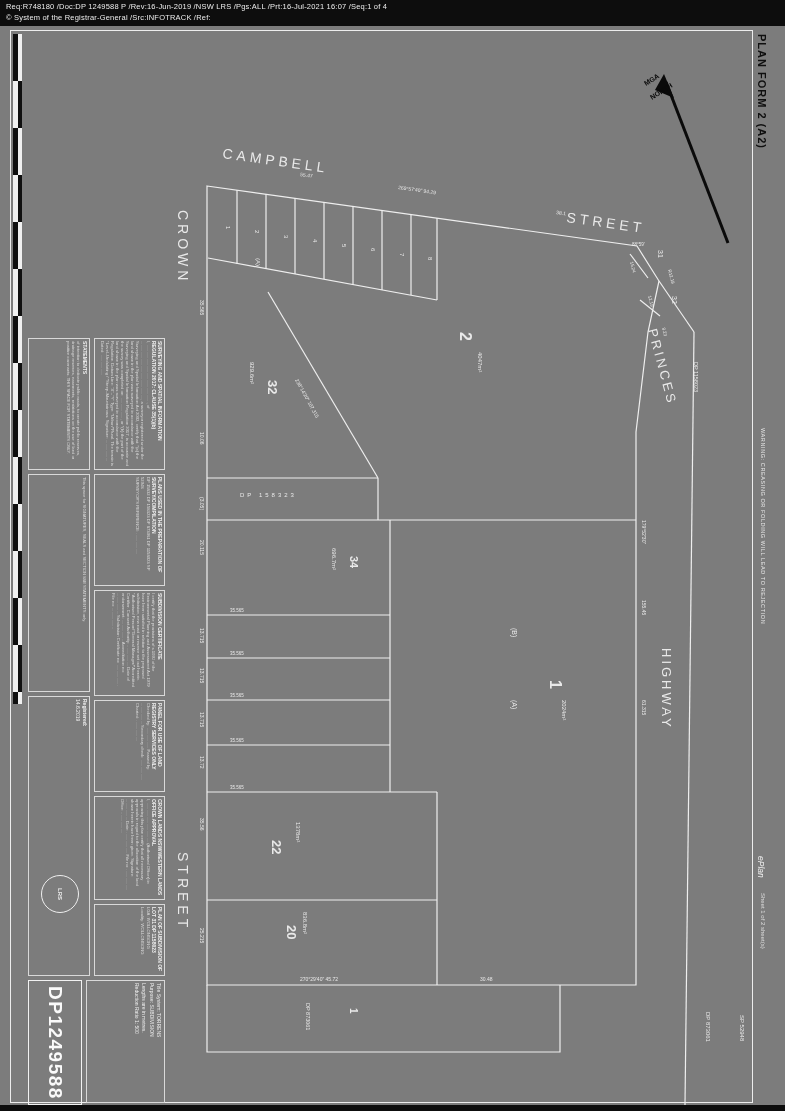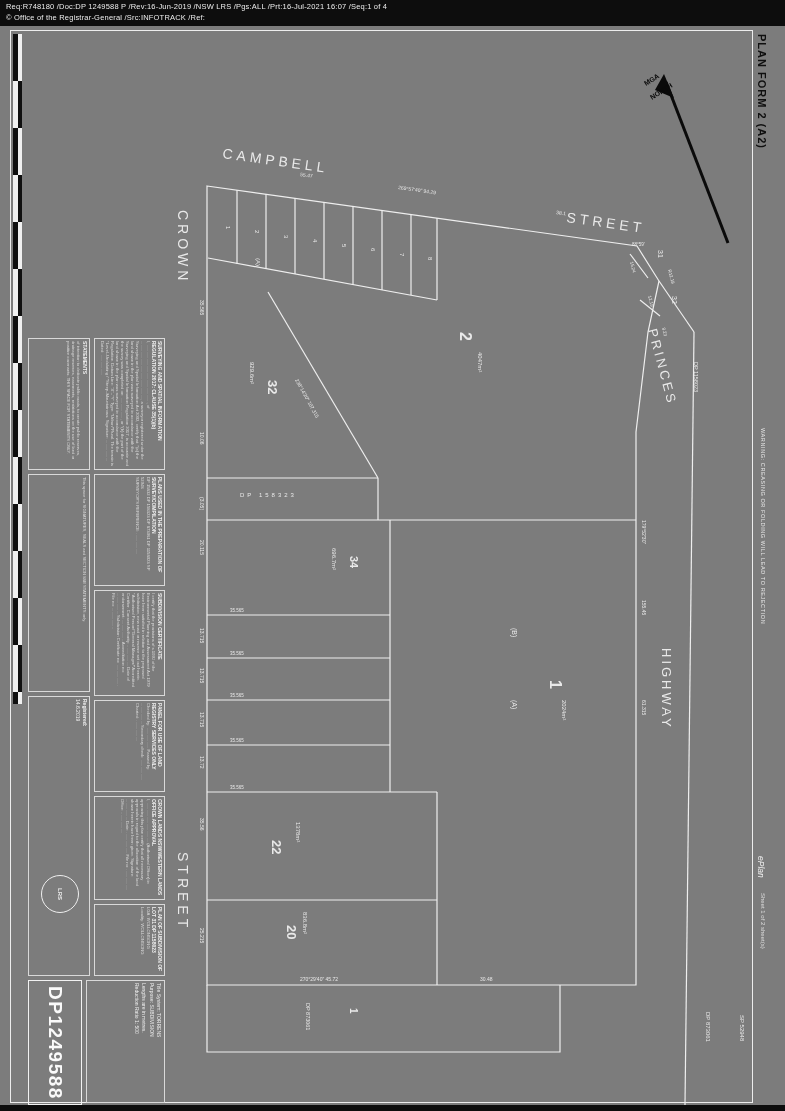--- a/index.html
+++ b/index.html
@@ -37,21 +37,21 @@
 </style>
 </head>
 <body>
 
 <div id="canvas">
 
   <div id="topbar" class="bar"></div>
   <div id="botbar" class="bar"></div>
 
   <div id="hline1" class="hline">Req:R748180 /Doc:DP 1249588 P /Rev:16-Jun-2019 /NSW LRS /Pgs:ALL /Prt:16-Jul-2021 16:07 /Seq:1 of 4</div>
-  <div id="hline2" class="hline">© Office of the Registrar-General /Src:INFOTRACK /Ref:</div>
+  <div id="hline2" class="hline">© System of the Registrar-General /Src:INFOTRACK /Ref:</div>
 
   <div id="sheet-border"></div>
 
   <div id="ruler">
     <div class="c c1"></div>
     <div class="c c2"></div>
   </div>
 
   <div id="form-label" class="vrl">PLAN FORM 2 (A2)</div>
   <div id="warning-label" class="vrl">WARNING: CREASING OR FOLDING WILL LEAD TO REJECTION</div>

